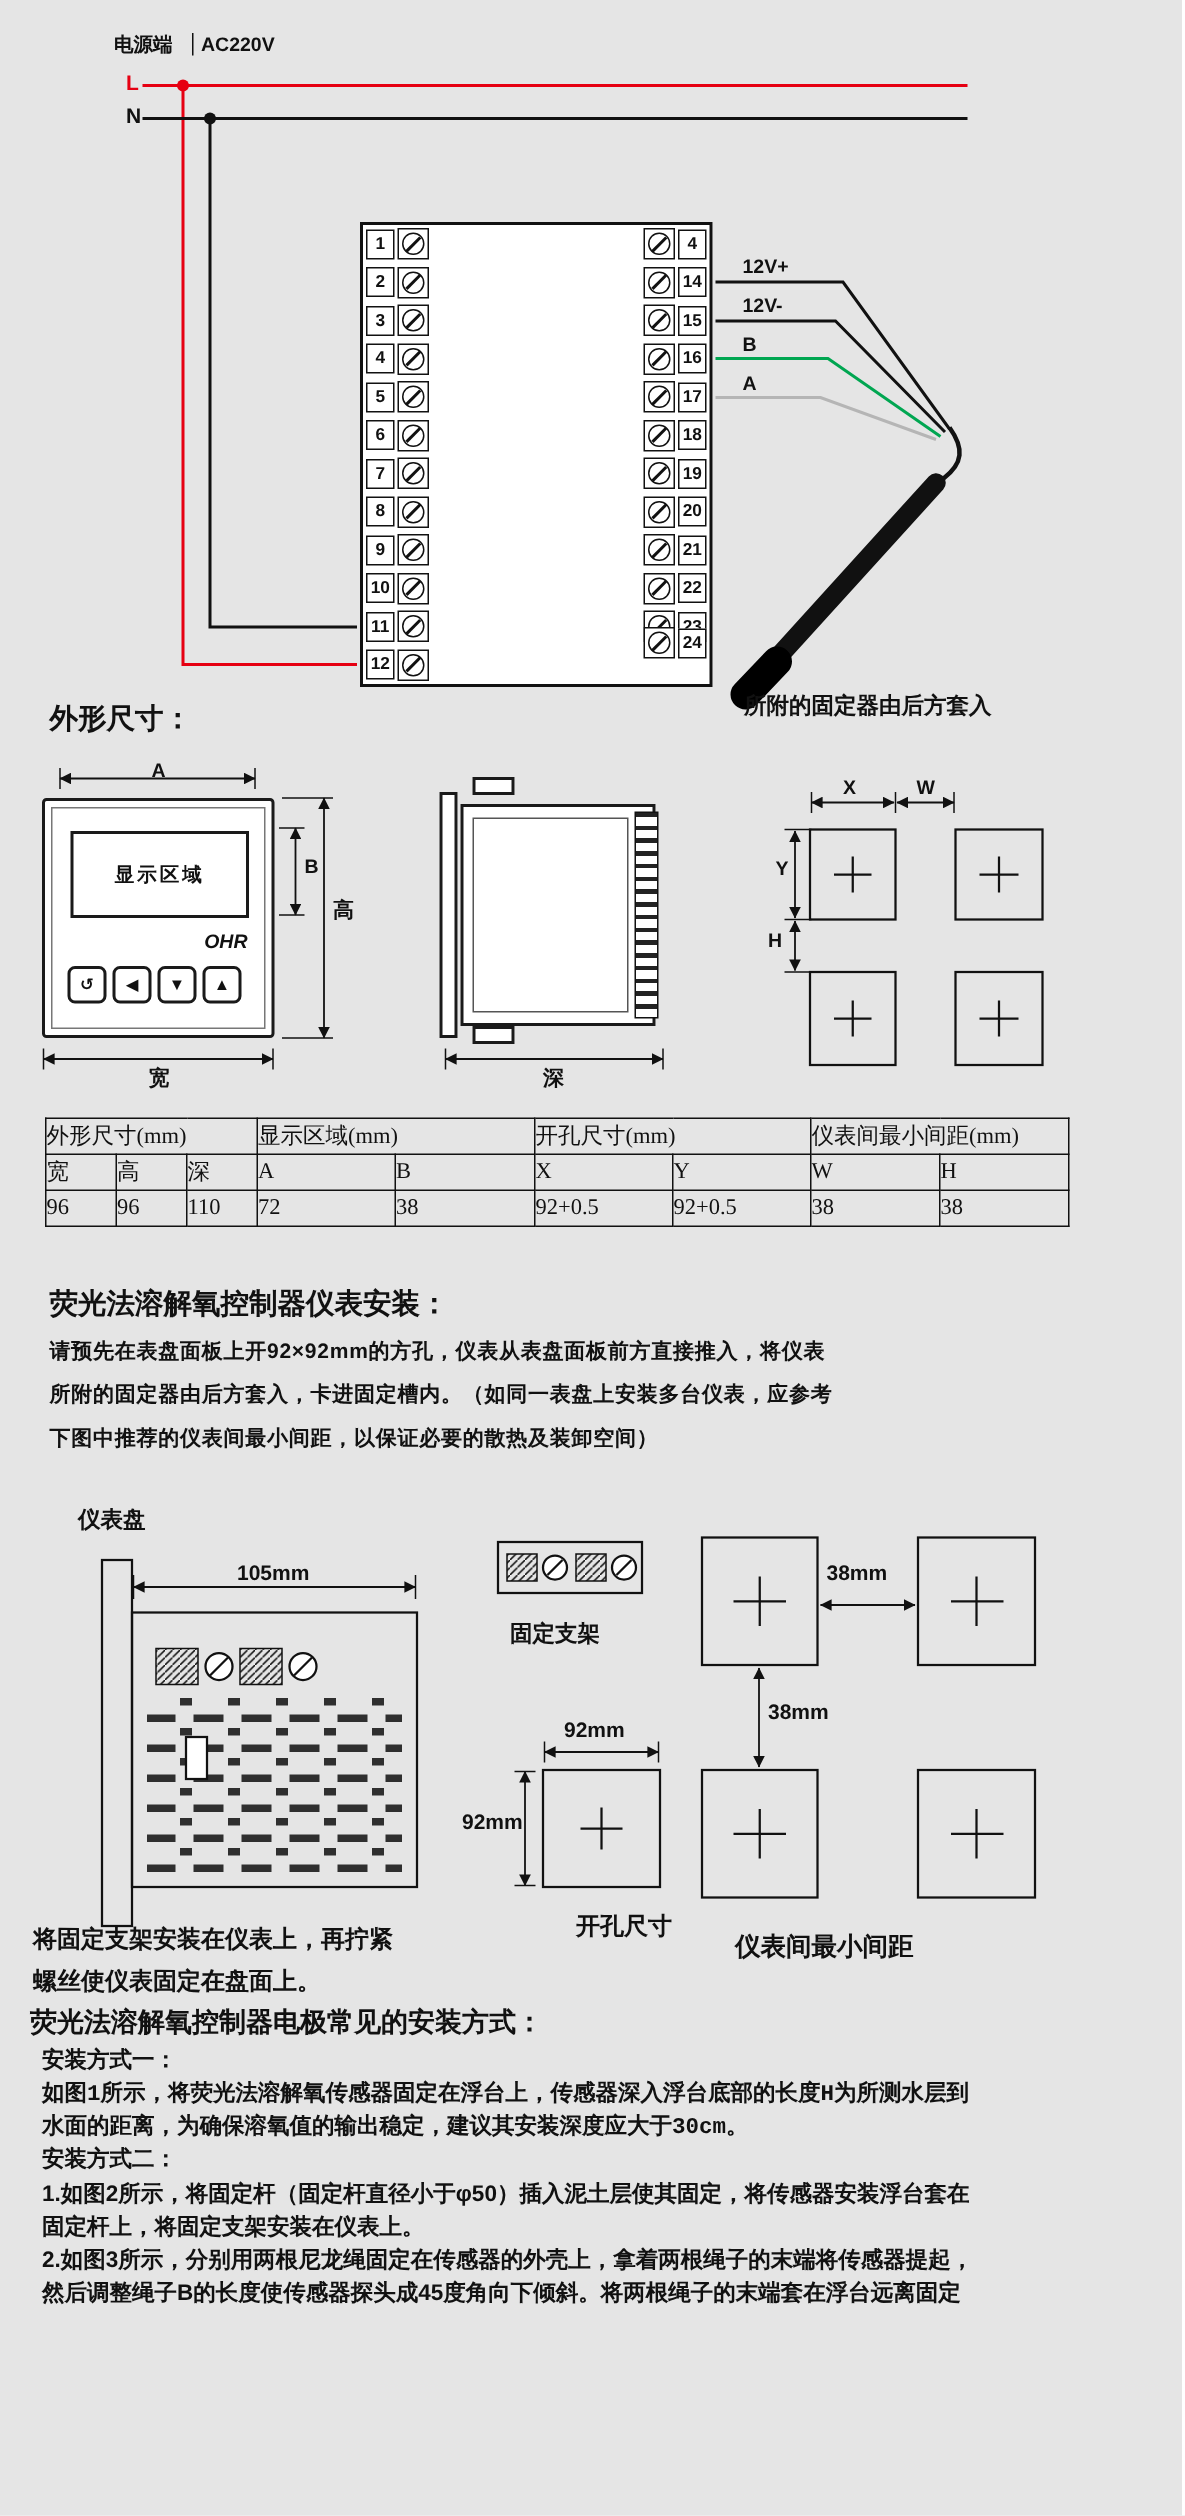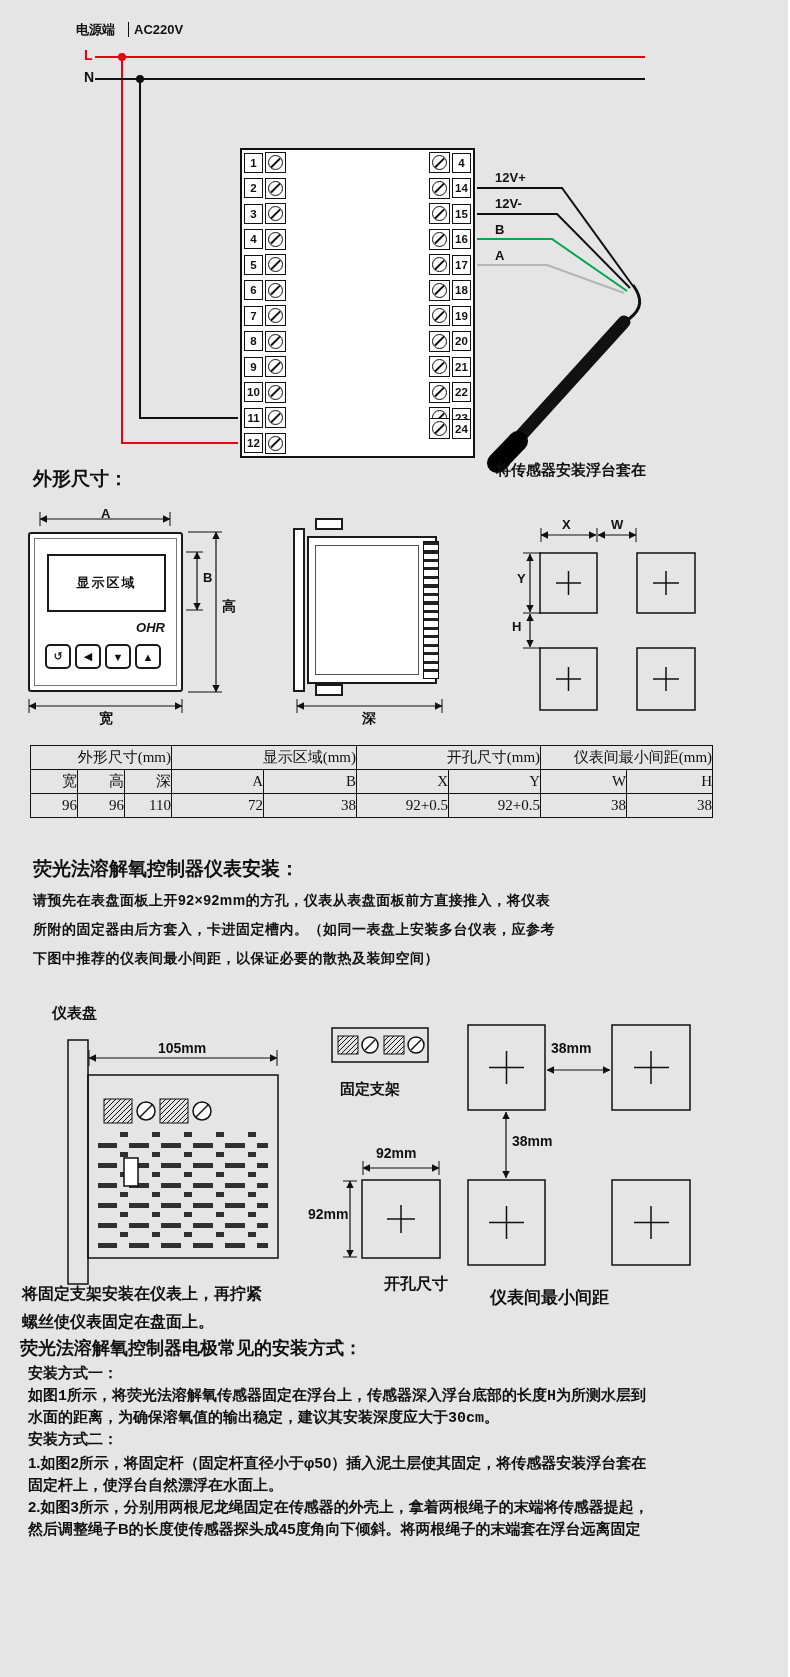--- a/index.html
+++ b/index.html
@@ -14,21 +14,21 @@
 .trow.left{left:2px;}
 .trow.right{right:2px;}
 .tnum{width:19px;height:20px;border:1.5px solid #111;font-size:11.5px;font-weight:bold;display:flex;align-items:center;justify-content:center;background:#fff;}
 .screw{width:21px;height:21px;border:1.5px solid #111;display:flex;align-items:center;justify-content:center;background:#fff;}
 .screw i{position:relative;display:block;width:15px;height:15px;border:1.5px solid #111;border-radius:50%;}
 .screw i::after{content:"";position:absolute;left:-0.5px;top:5.4px;width:13px;height:1.8px;background:#111;transform:rotate(-45deg);}
 
 .fbtn{width:26px;height:25px;border:2px solid #1a1a1a;border-radius:5px;display:flex;align-items:center;justify-content:center;font-size:11px;font-weight:bold;background:#fff;}
 
 .spec{position:absolute;left:30px;top:745px;width:682px;border-collapse:collapse;table-layout:fixed;font-family:"Liberation Serif","DejaVu Serif",serif;font-size:15px;}
-.spec td{border:1.5px solid #111;text-align:right;padding:0;height:24px;}
+.spec td{border:1.5px solid #111;text-align:left;padding:0;height:24px;}
 
 .lines div{white-space:nowrap;}
 .para{position:absolute;font-weight:bold;}
 .wl{fill:none;stroke-width:2;}
 .red{stroke:#e60012;}
 .blk{stroke:#111;}
 .grn{stroke:#00a651;}
 .gry{stroke:#b5b5b5;}
 .dim{stroke:#111;stroke-width:1.2;fill:none;}
 .tick{stroke:#111;stroke-width:1;fill:none;}
@@ -212,21 +212,21 @@
           <i></i>
         </span>
         <span class="tnum">24</span>
       </div>
     </div>
 
   <div class="lbl" style="left:495px;top:170px;font-size:13px;">12V+</div>
   <div class="lbl" style="left:495px;top:196px;font-size:13px;">12V-</div>
   <div class="lbl" style="left:495px;top:222px;font-size:13px;">B</div>
   <div class="lbl" style="left:495px;top:248px;font-size:13px;">A</div>
-  <div class="lbl" style="left:496px;top:461px;font-size:15px;">将传感器安装浮台套在</div>
+  <div class="lbl" style="left:496px;top:461px;font-size:15px;">所附的固定器由后方套入</div>
 
   <div class="lbl" style="left:33px;top:466px;font-size:19px;">外形尺寸：</div>
 
   <svg class="layer" style="top:505px;" width="790" height="240" viewBox="0 0 790 240">
     <defs>
       <marker id="ar2" viewBox="0 0 10 10" refX="9.5" refY="5" markerWidth="6.5" markerHeight="6.5" orient="auto-start-reverse">
           <path d="M0 0 L10 5 L0 10 Z" fill="#111"></path>
         </marker>
     </defs>
 
@@ -441,18 +441,18 @@
 
   <div class="lbl" style="left:20px;top:1336px;font-size:18px;">荧光法溶解氧控制器电极常见的安装方式：</div>
   <div class="lbl" style="left:28px;top:1364px;font-size:15px;">安装方式一：</div>
   <div class="para lines" style="left:28px;top:1386px;font-size:15px;line-height:22px;font-family:Liberation Mono, monospace;">
       <div>如图1所示，将荧光法溶解氧传感器固定在浮台上，传感器深入浮台底部的长度H为所测水层到</div>
       <div>水面的距离，为确保溶氧值的输出稳定，建议其安装深度应大于30cm。</div>
     </div>
   <div class="lbl" style="left:28px;top:1430px;font-size:15px;">安装方式二：</div>
   <div class="para lines" style="left:28px;top:1452px;font-size:15px;line-height:22px;">
       <div>1.如图2所示，将固定杆（固定杆直径小于φ50）插入泥土层使其固定，将传感器安装浮台套在</div>
-      <div>固定杆上，使浮台自然漂浮在水面上。</div>
+      <div>固定杆上，将固定支架安装在仪表上。</div>
       <div>2.如图3所示，分别用两根尼龙绳固定在传感器的外壳上，拿着两根绳子的末端将传感器提起，</div>
       <div>然后调整绳子B的长度使传感器探头成45度角向下倾斜。将两根绳子的末端套在浮台远离固定</div>
     </div>
 
 </div>
 
 </body></html>

